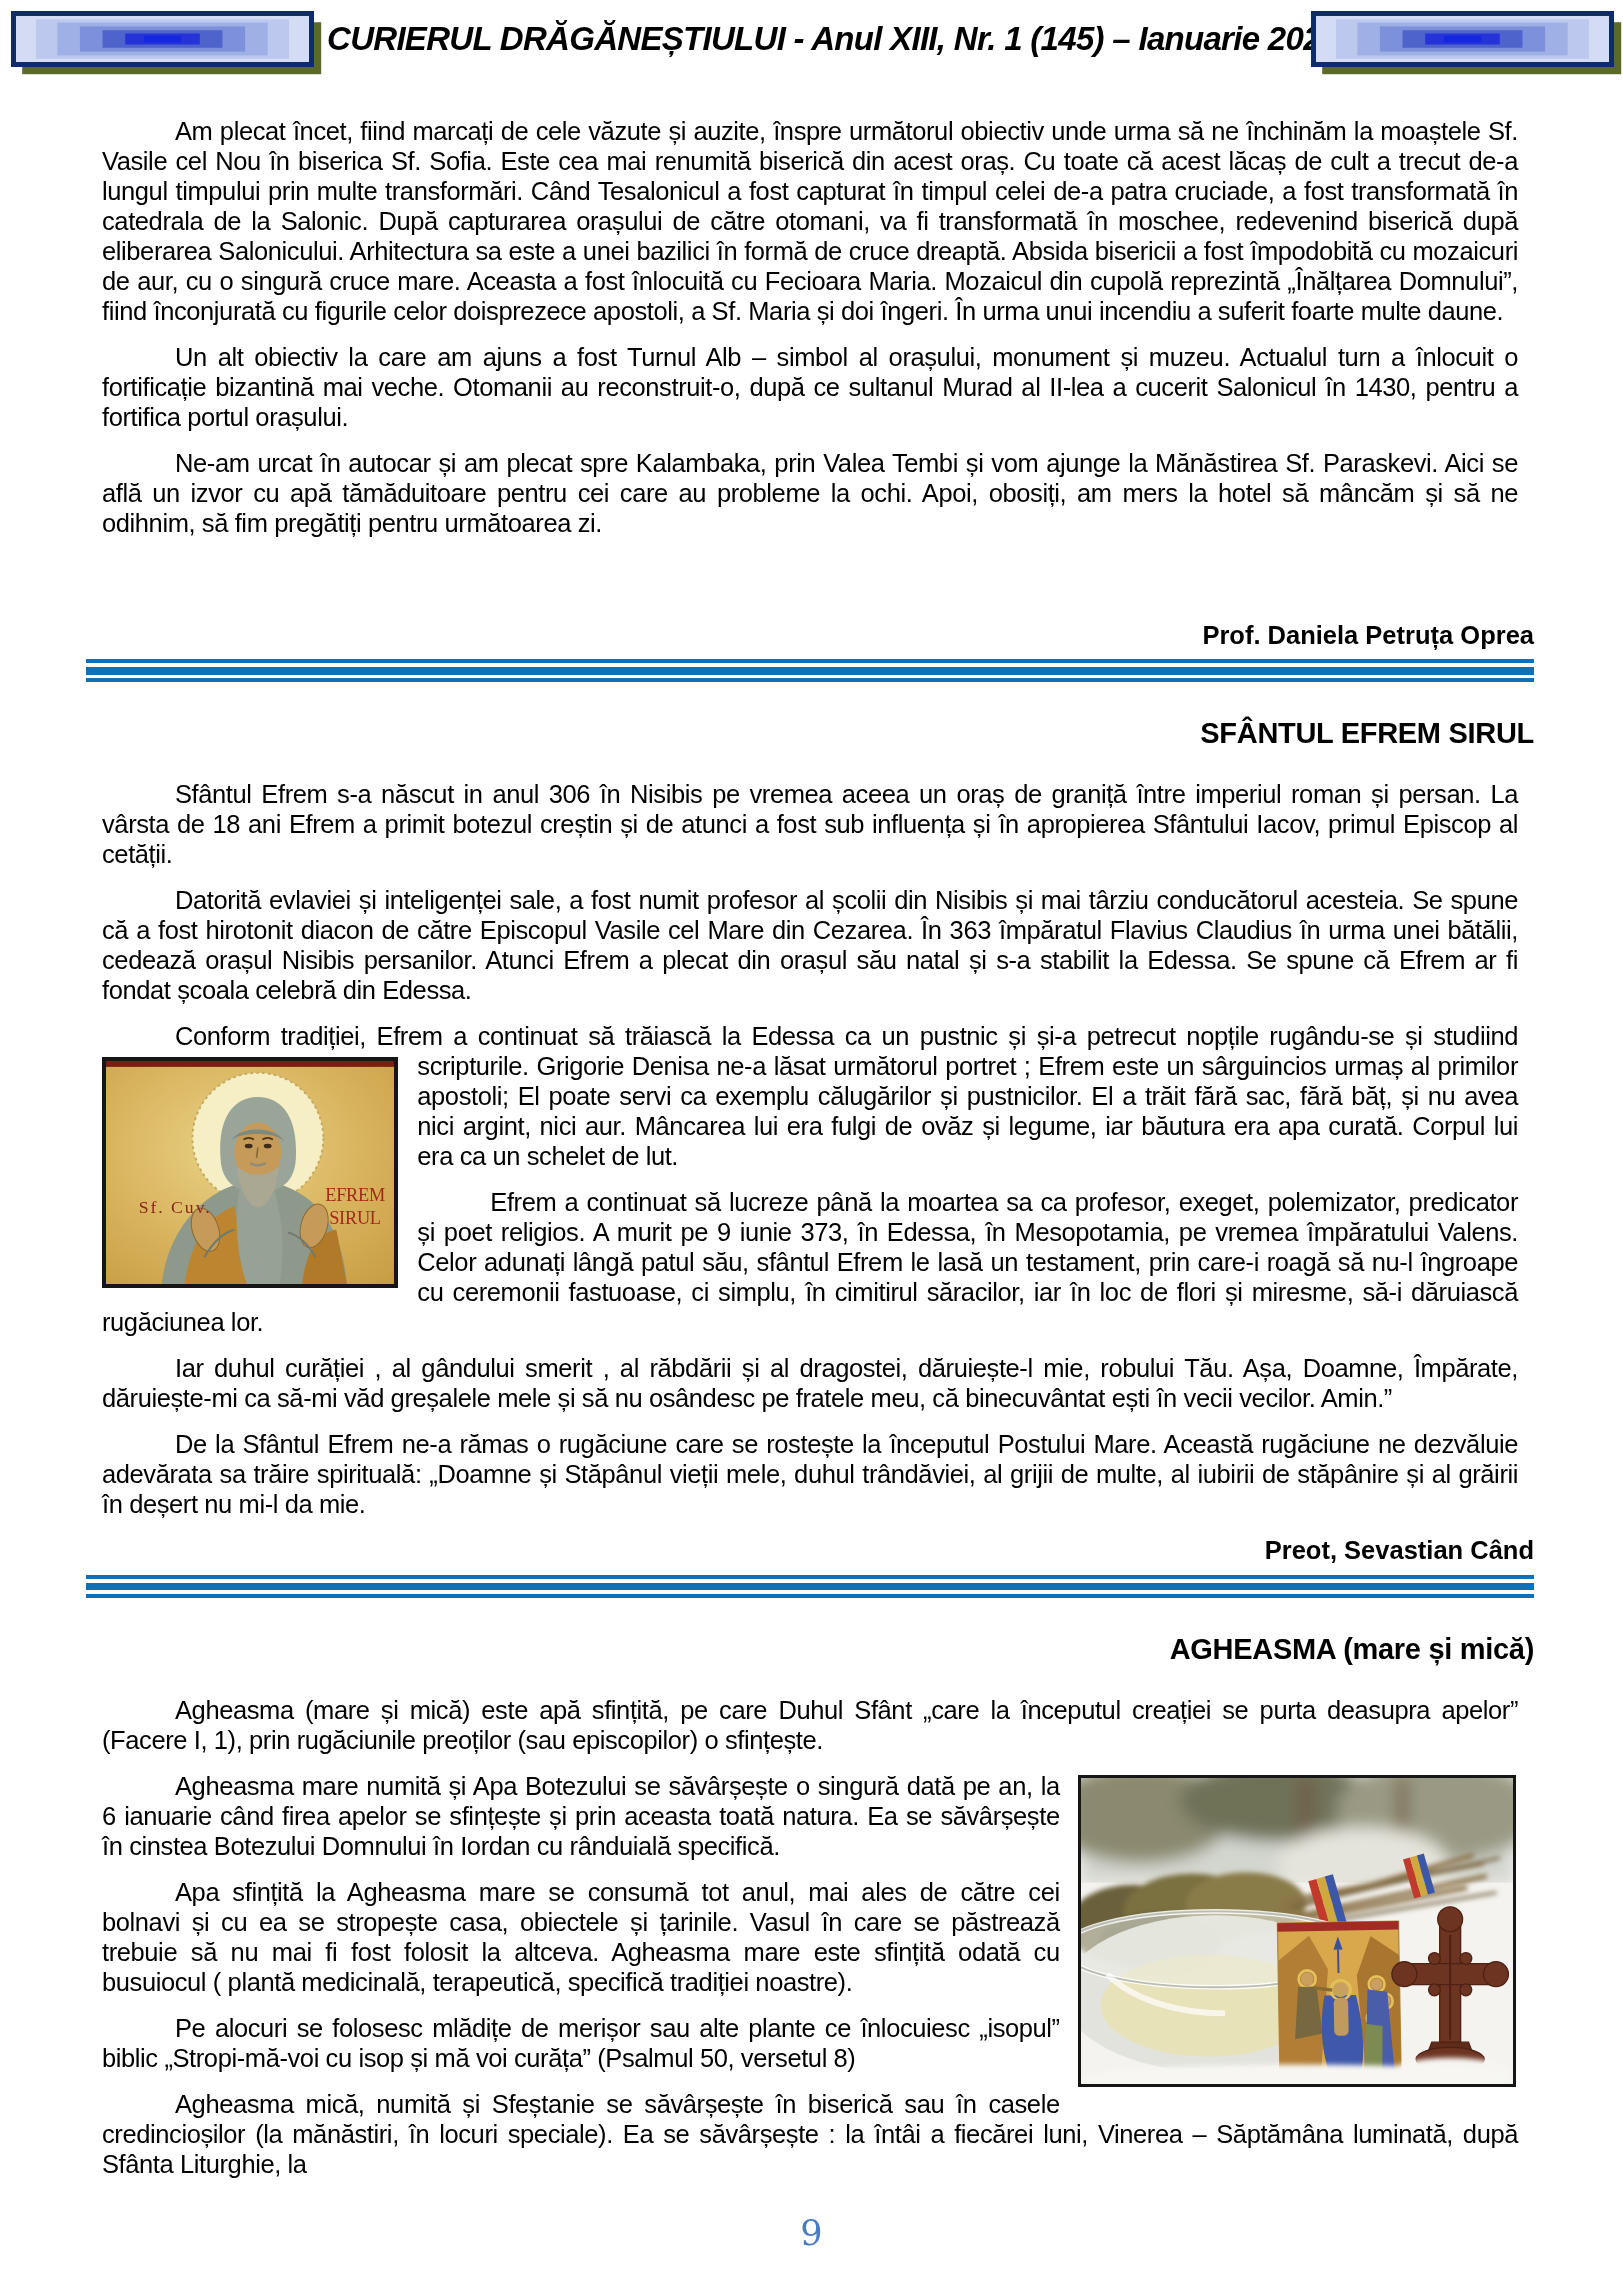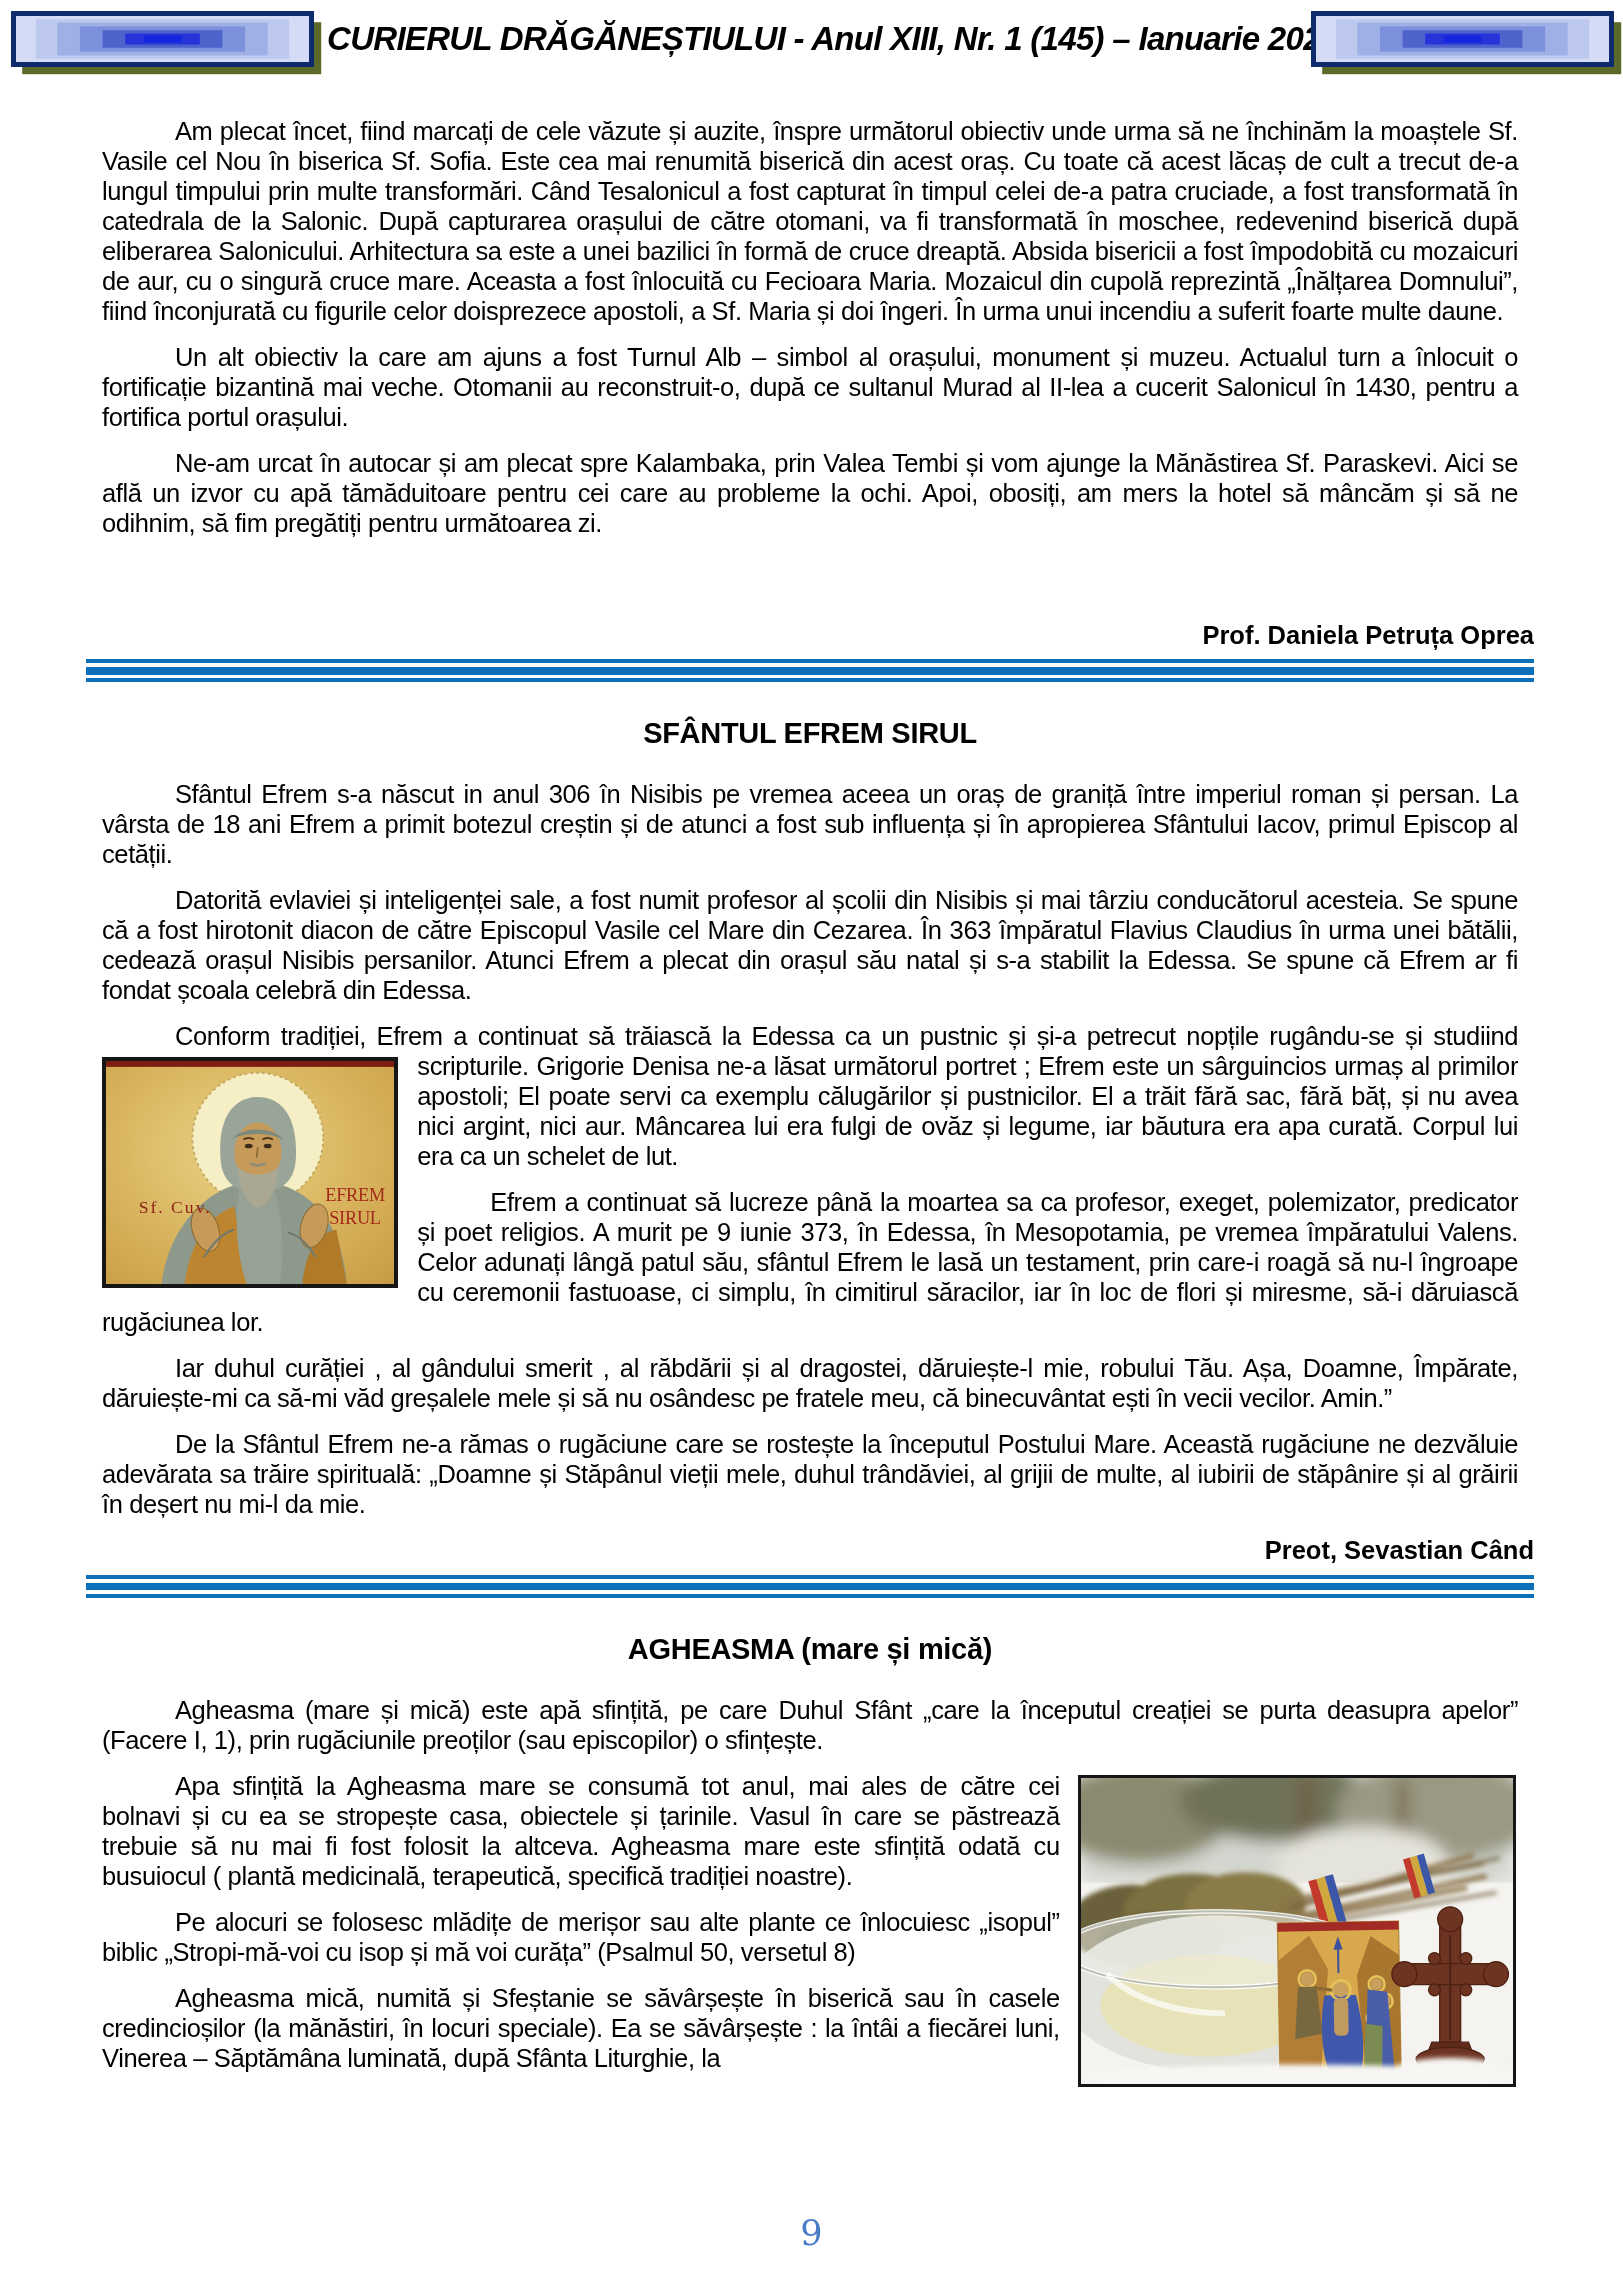--- a/index.html
+++ b/index.html
@@ -33,21 +33,21 @@
   .signature { text-align:right; font-weight:bold; font-size:25.5px; line-height:30px; }
   .sig-1 { margin-top:82px;text-align:right; }
   .sig-2 { margin-top:3.9px; }
 
   .divider { margin-top:9.2px; }
   .divider .bar { background:#0d71ba; }
   .bar-thin  { height:4.6px; }
   .bar-thick { height:7.9px; margin:3.3px 0; }
 
   .section-title {
-    text-align:center; font-weight:bold; font-size:29px; letter-spacing:-0.3px;
+    text-align:right; font-weight:bold; font-size:29px; letter-spacing:-0.3px;
     margin:35px 0 29px 0;
   }
 
   
   .efrem-float { float:left; width:297px; margin:5.2px 18.3px 3.9px 0; }
   .efrem-icon  { border:4.6px solid #161616; width:288px; height:223px; }
   .efrem-icon svg { display:block; width:288px; height:223px; }
 
   .agheasma-float { float:right; width:440px; margin:3.9px 0 5.2px 18.3px; }
   .agheasma-photo { border:3.9px solid #161616; width:432px; height:306px; }
@@ -262,21 +262,21 @@
               <path d="M 536 404 L 592 404 L 602 430 L 526 430 Z" fill="#5f2c1c"></path>
               <ellipse cx="564" cy="430" rx="52" ry="18"></ellipse>
             </g>
             <line x1="564" y1="240" x2="564" y2="400" stroke="#4d2113" stroke-width="3"></line>
             <g filter="url(#b4)">
               <ellipse cx="564" cy="452" rx="95" ry="24" fill="#f6f5f2"></ellipse>
               <ellipse cx="330" cy="460" rx="330" ry="22" fill="#f7f6f3"></ellipse>
             </g>
           </svg>
         </span>
-          </span>
+          </span><span>Agheasma mare numită și Apa Botezului se săvârșește o singură dată pe an, la 6 ianuarie când firea apelor se sfințește și prin aceasta toată natura. Ea se săvârșește în cinstea Botezului Domnului în Iordan cu rânduială specifică.</span>
       </p>
       <p class="body-par">Apa sfințită la Agheasma mare se consumă tot anul, mai ales de către cei bolnavi și cu ea se stropește casa, obiectele și țarinile. Vasul în care se păstrează trebuie să nu mai fi fost folosit la altceva. Agheasma mare este sfințită odată cu busuiocul ( plantă medicinală, terapeutică, specifică tradiției noastre).</p>
       <p class="body-par">Pe alocuri se folosesc mlădițe de merișor sau alte plante ce înlocuiesc „isopul” biblic „Stropi-mă-voi cu isop și mă voi curăța” (Psalmul 50, versetul 8)</p>
       <p class="body-par">Agheasma mică, numită și Sfeștanie se săvârșește în biserică sau în casele credincioșilor (la mănăstiri, în locuri speciale). Ea se săvârșește : la întâi a fiecărei luni, Vinerea – Săptămâna luminată, după Sfânta Liturghie, la</p>
     </div>
 
   </div>
 
   <div class="page-number">9</div>
 

